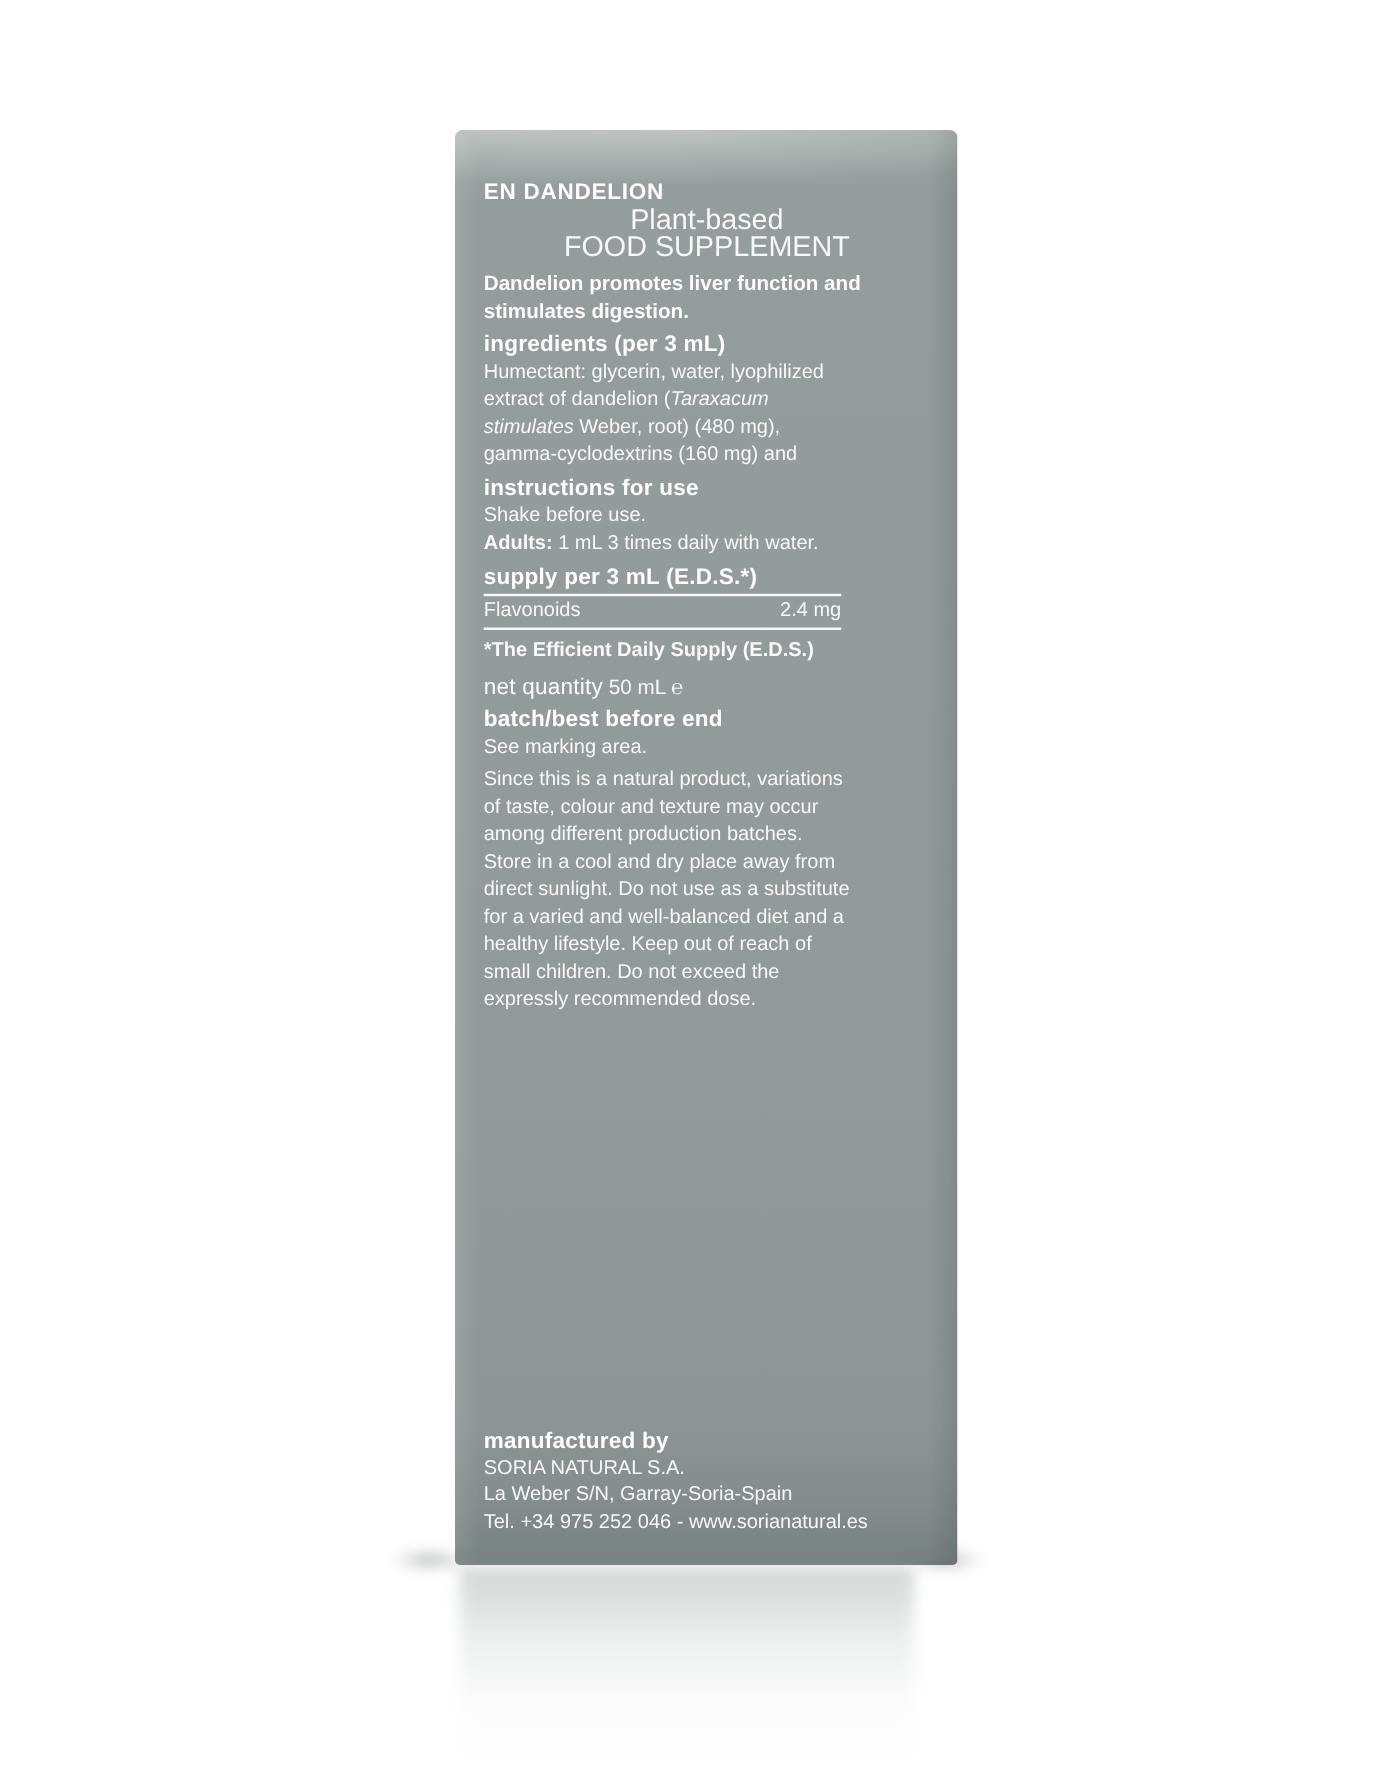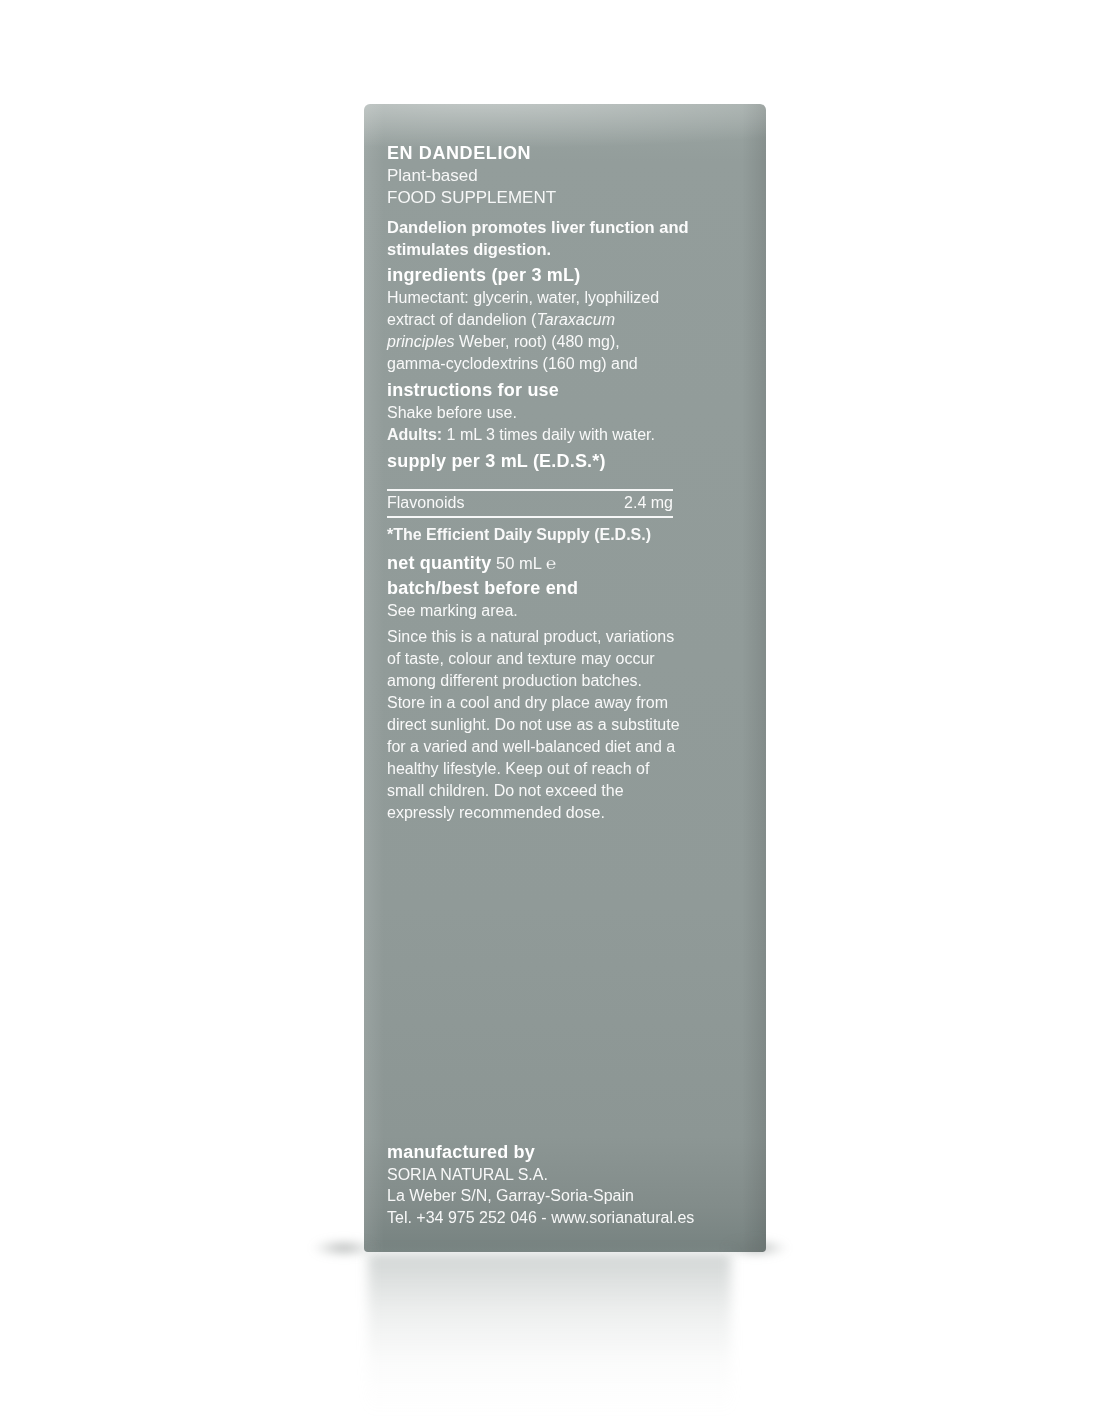--- a/index.html
+++ b/index.html
@@ -12,37 +12,37 @@
     border-radius:6px 6px 4px 4px;
     color:#ffffff;
     background:
       radial-gradient(160% 70px at 28% -8px, rgba(255,255,255,0.42), rgba(255,255,255,0) 75%),
       linear-gradient(90deg, rgba(255,255,255,0.10) 0%, rgba(255,255,255,0) 5%, rgba(0,0,0,0) 94%, rgba(0,0,0,0.10) 100%),
       linear-gradient(180deg, #9ba5a2 0%, #939d9b 5%, #909a98 70%, #8c9694 90%, #828c8a 96%, #768280 100%);
   }
   .content{padding:37px 22px 0 23px;}
 
   .title{font-size:18px;font-weight:bold;letter-spacing:0.6px;line-height:24px;color:#ffffff;}
-  .subtitle{font-size:17px;line-height:21.5px;color:rgba(255,255,255,0.93);font-weight:400;}
+  .subtitle{font-size:23px;line-height:21.5px;color:rgba(255,255,255,0.93);font-weight:400;text-align:center;}
   .description{margin-top:9px;font-size:16.5px;font-weight:bold;line-height:21.5px;color:rgba(255,255,255,0.97);}
   .section-heading{margin-top:3px;font-size:18px;font-weight:bold;line-height:24px;letter-spacing:0.2px;color:#ffffff;}
   .body-text{font-size:16px;line-height:22px;color:rgba(255,255,255,0.94);}
   .lines{white-space:pre-line;}
   .italic{font-style:italic;}
   .bold{font-weight:bold;}
 
   
-  .supply-table{margin-top:16px;width:286px;}
+  .supply-table{margin-top:2px;width:286px;}
   .rule{border-top:2px solid rgba(255,255,255,0.92);height:0;}
   .supply-row{display:flex;justify-content:space-between;align-items:baseline;
               padding:3px 0 4px 0;font-size:16px;color:rgba(255,255,255,0.94);}
 
   .eds-note{margin-top:6px;}
   .netqty{margin-top:5px;line-height:24px;}
-  .netqty .label{font-size:18px;font-weight:bold;letter-spacing:0.2px;}
+  .netqty .label{font-size:18px;font-weight:normal;letter-spacing:0.2px;}
   .netqty .value{font-size:16.5px;color:rgba(255,255,255,0.94);}
   .storage{margin-top:4px;}
 
   .footer{position:absolute;left:23px;bottom:24px;right:22px;}
   .footer .section-heading{margin-top:0;line-height:23px;}
   .footer .body-text{line-height:21.5px;}
 
   
   .base-shadow{position:absolute;height:16px;filter:blur(5px);
     background:radial-gradient(closest-side, rgba(110,116,114,0.55), rgba(255,255,255,0));}
@@ -66,21 +66,21 @@
     <div class="subtitle lines">Plant-based
 FOOD SUPPLEMENT</div>
 
     <div class="description lines">Dandelion promotes liver function and
 stimulates digestion.</div>
 
     <div class="section-heading">ingredients (per 3 mL)</div>
     <div class="body-text">
       <div>Humectant: glycerin, water, lyophilized</div>
       <div><span>extract of dandelion (</span><span class="italic">Taraxacum</span></div>
-      <div><span class="italic">principles</span><span> Weber, root) (480 mg),</span></div>
+      <div><span class="italic">stimulates</span><span> Weber, root) (480 mg),</span></div>
       <div>gamma-cyclodextrins (160 mg) and</div>
     </div>
 
     <div class="section-heading">instructions for use</div>
     <div class="body-text">
       <div>Shake before use.</div>
       <div><span class="bold">Adults:</span><span> 1 mL 3 times daily with water.</span></div>
     </div>
 
     <div class="section-heading">supply per 3 mL (E.D.S.*)</div>

